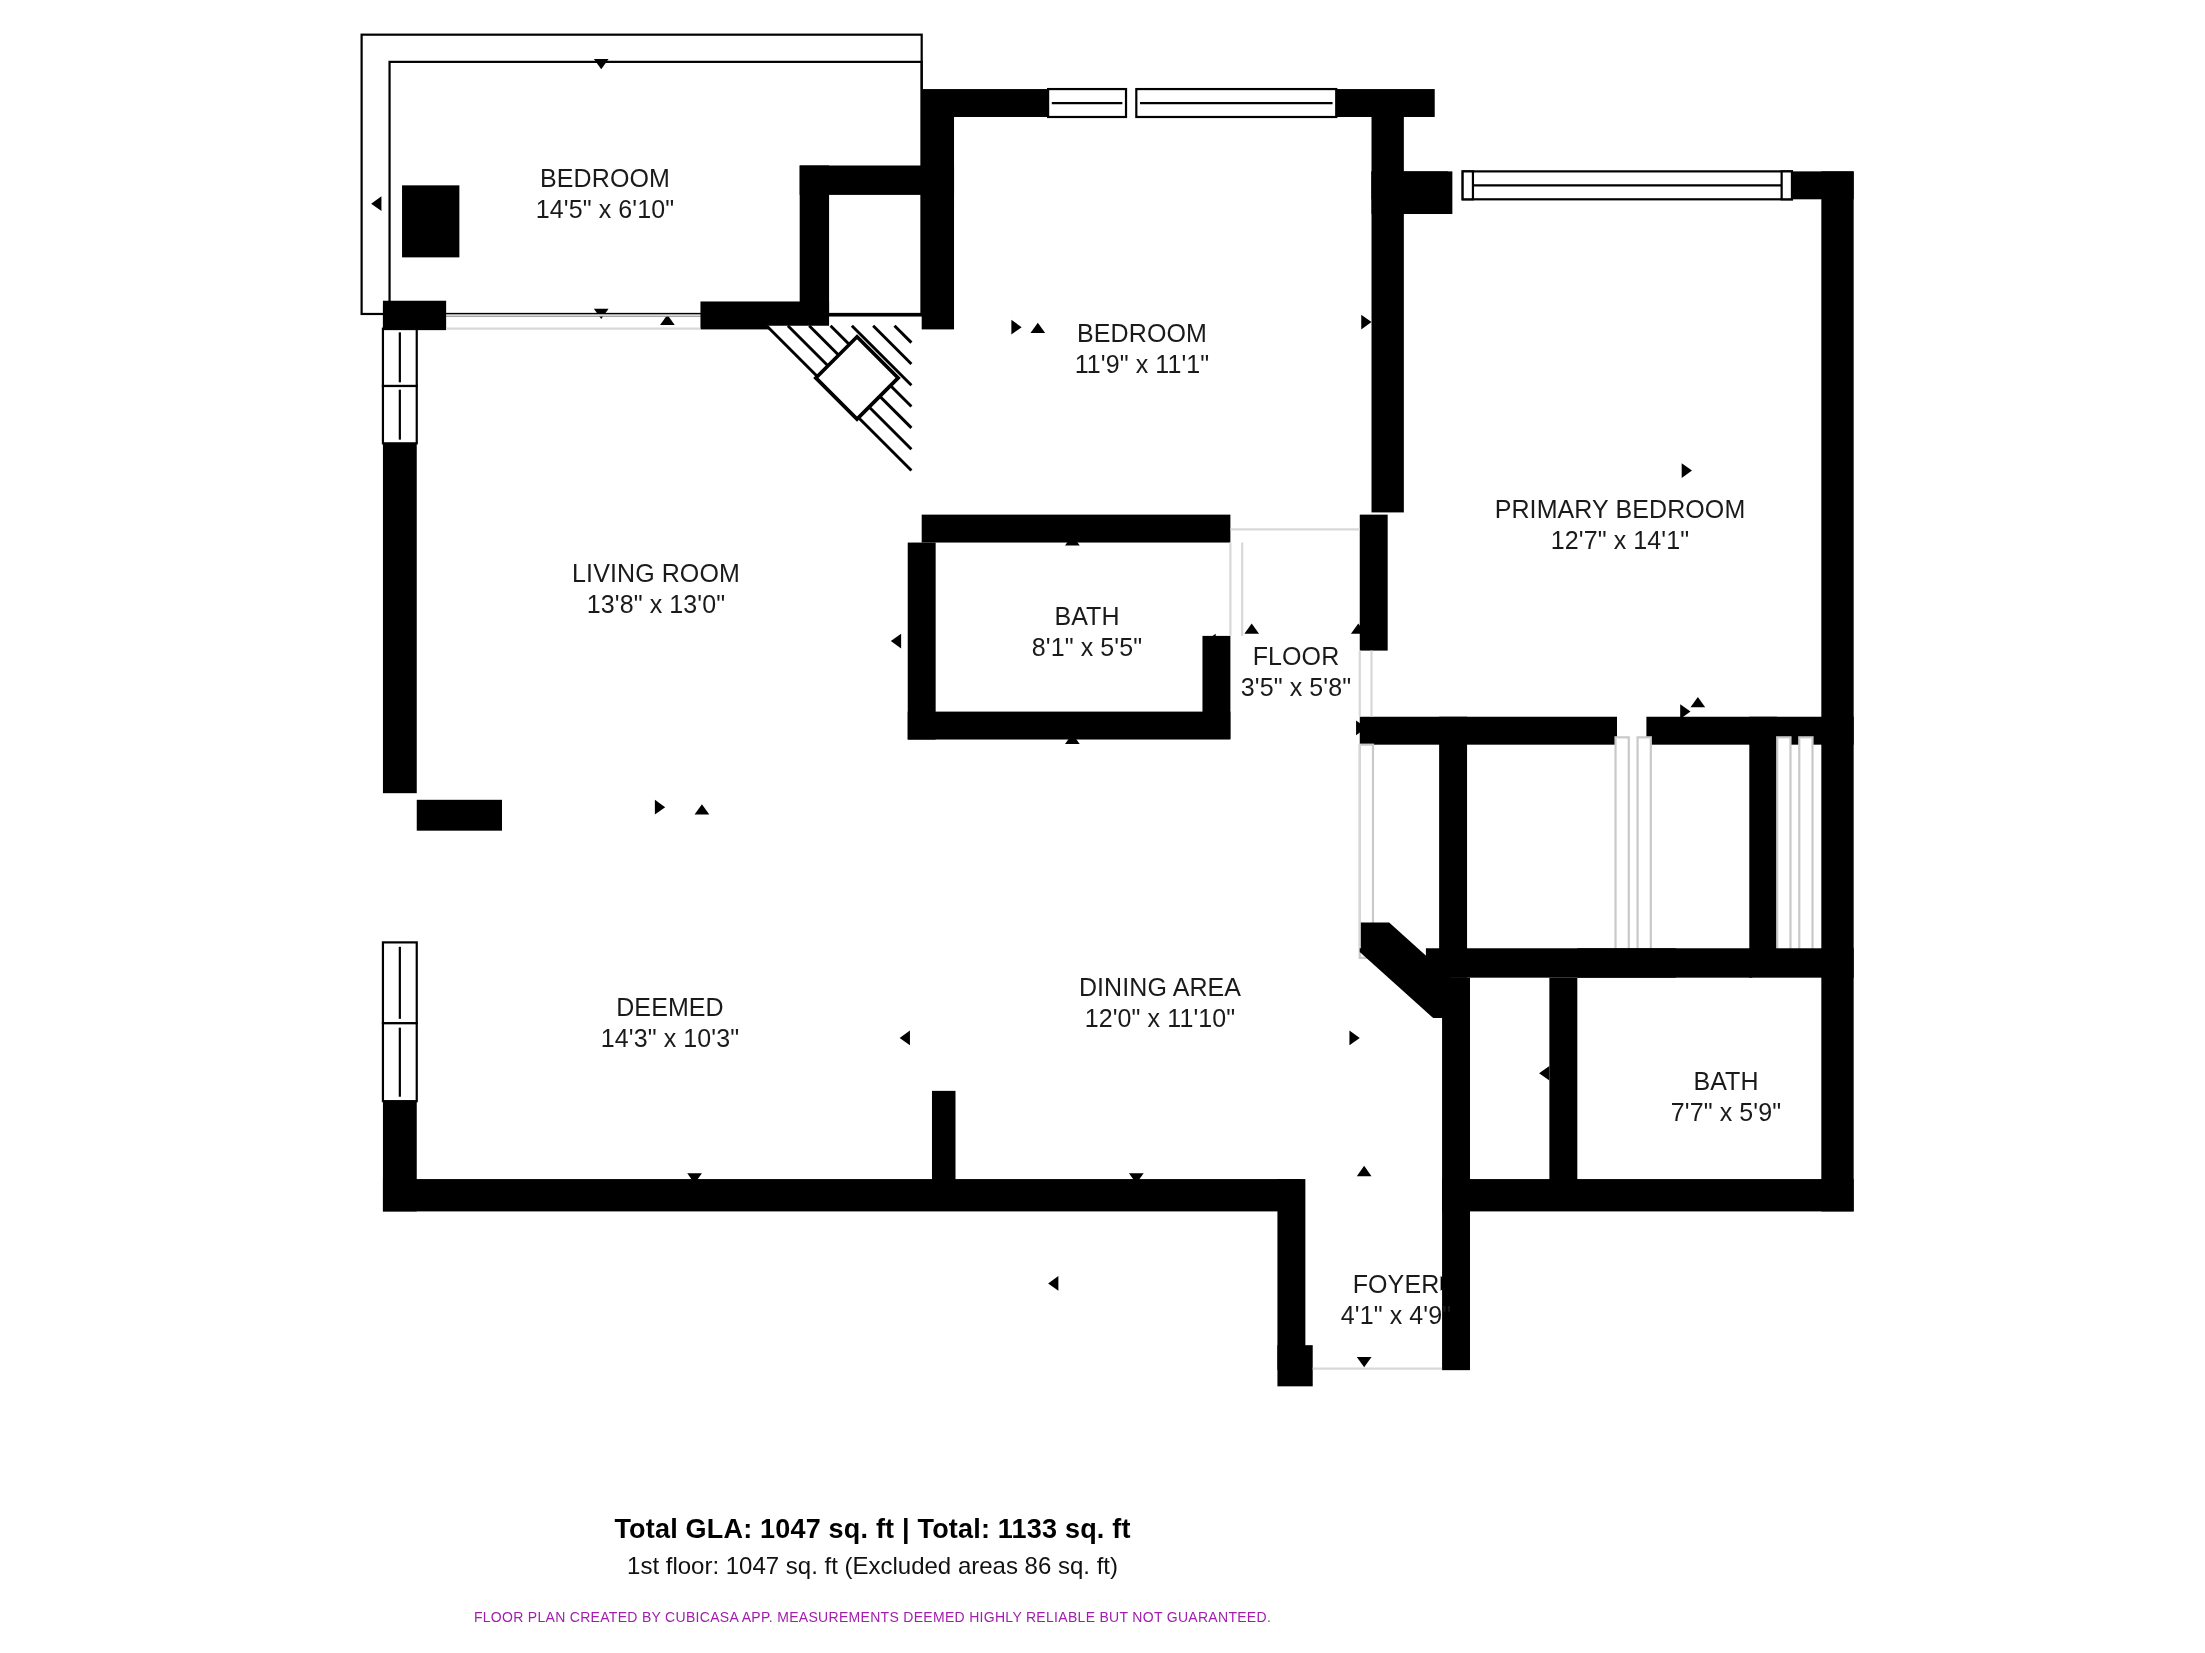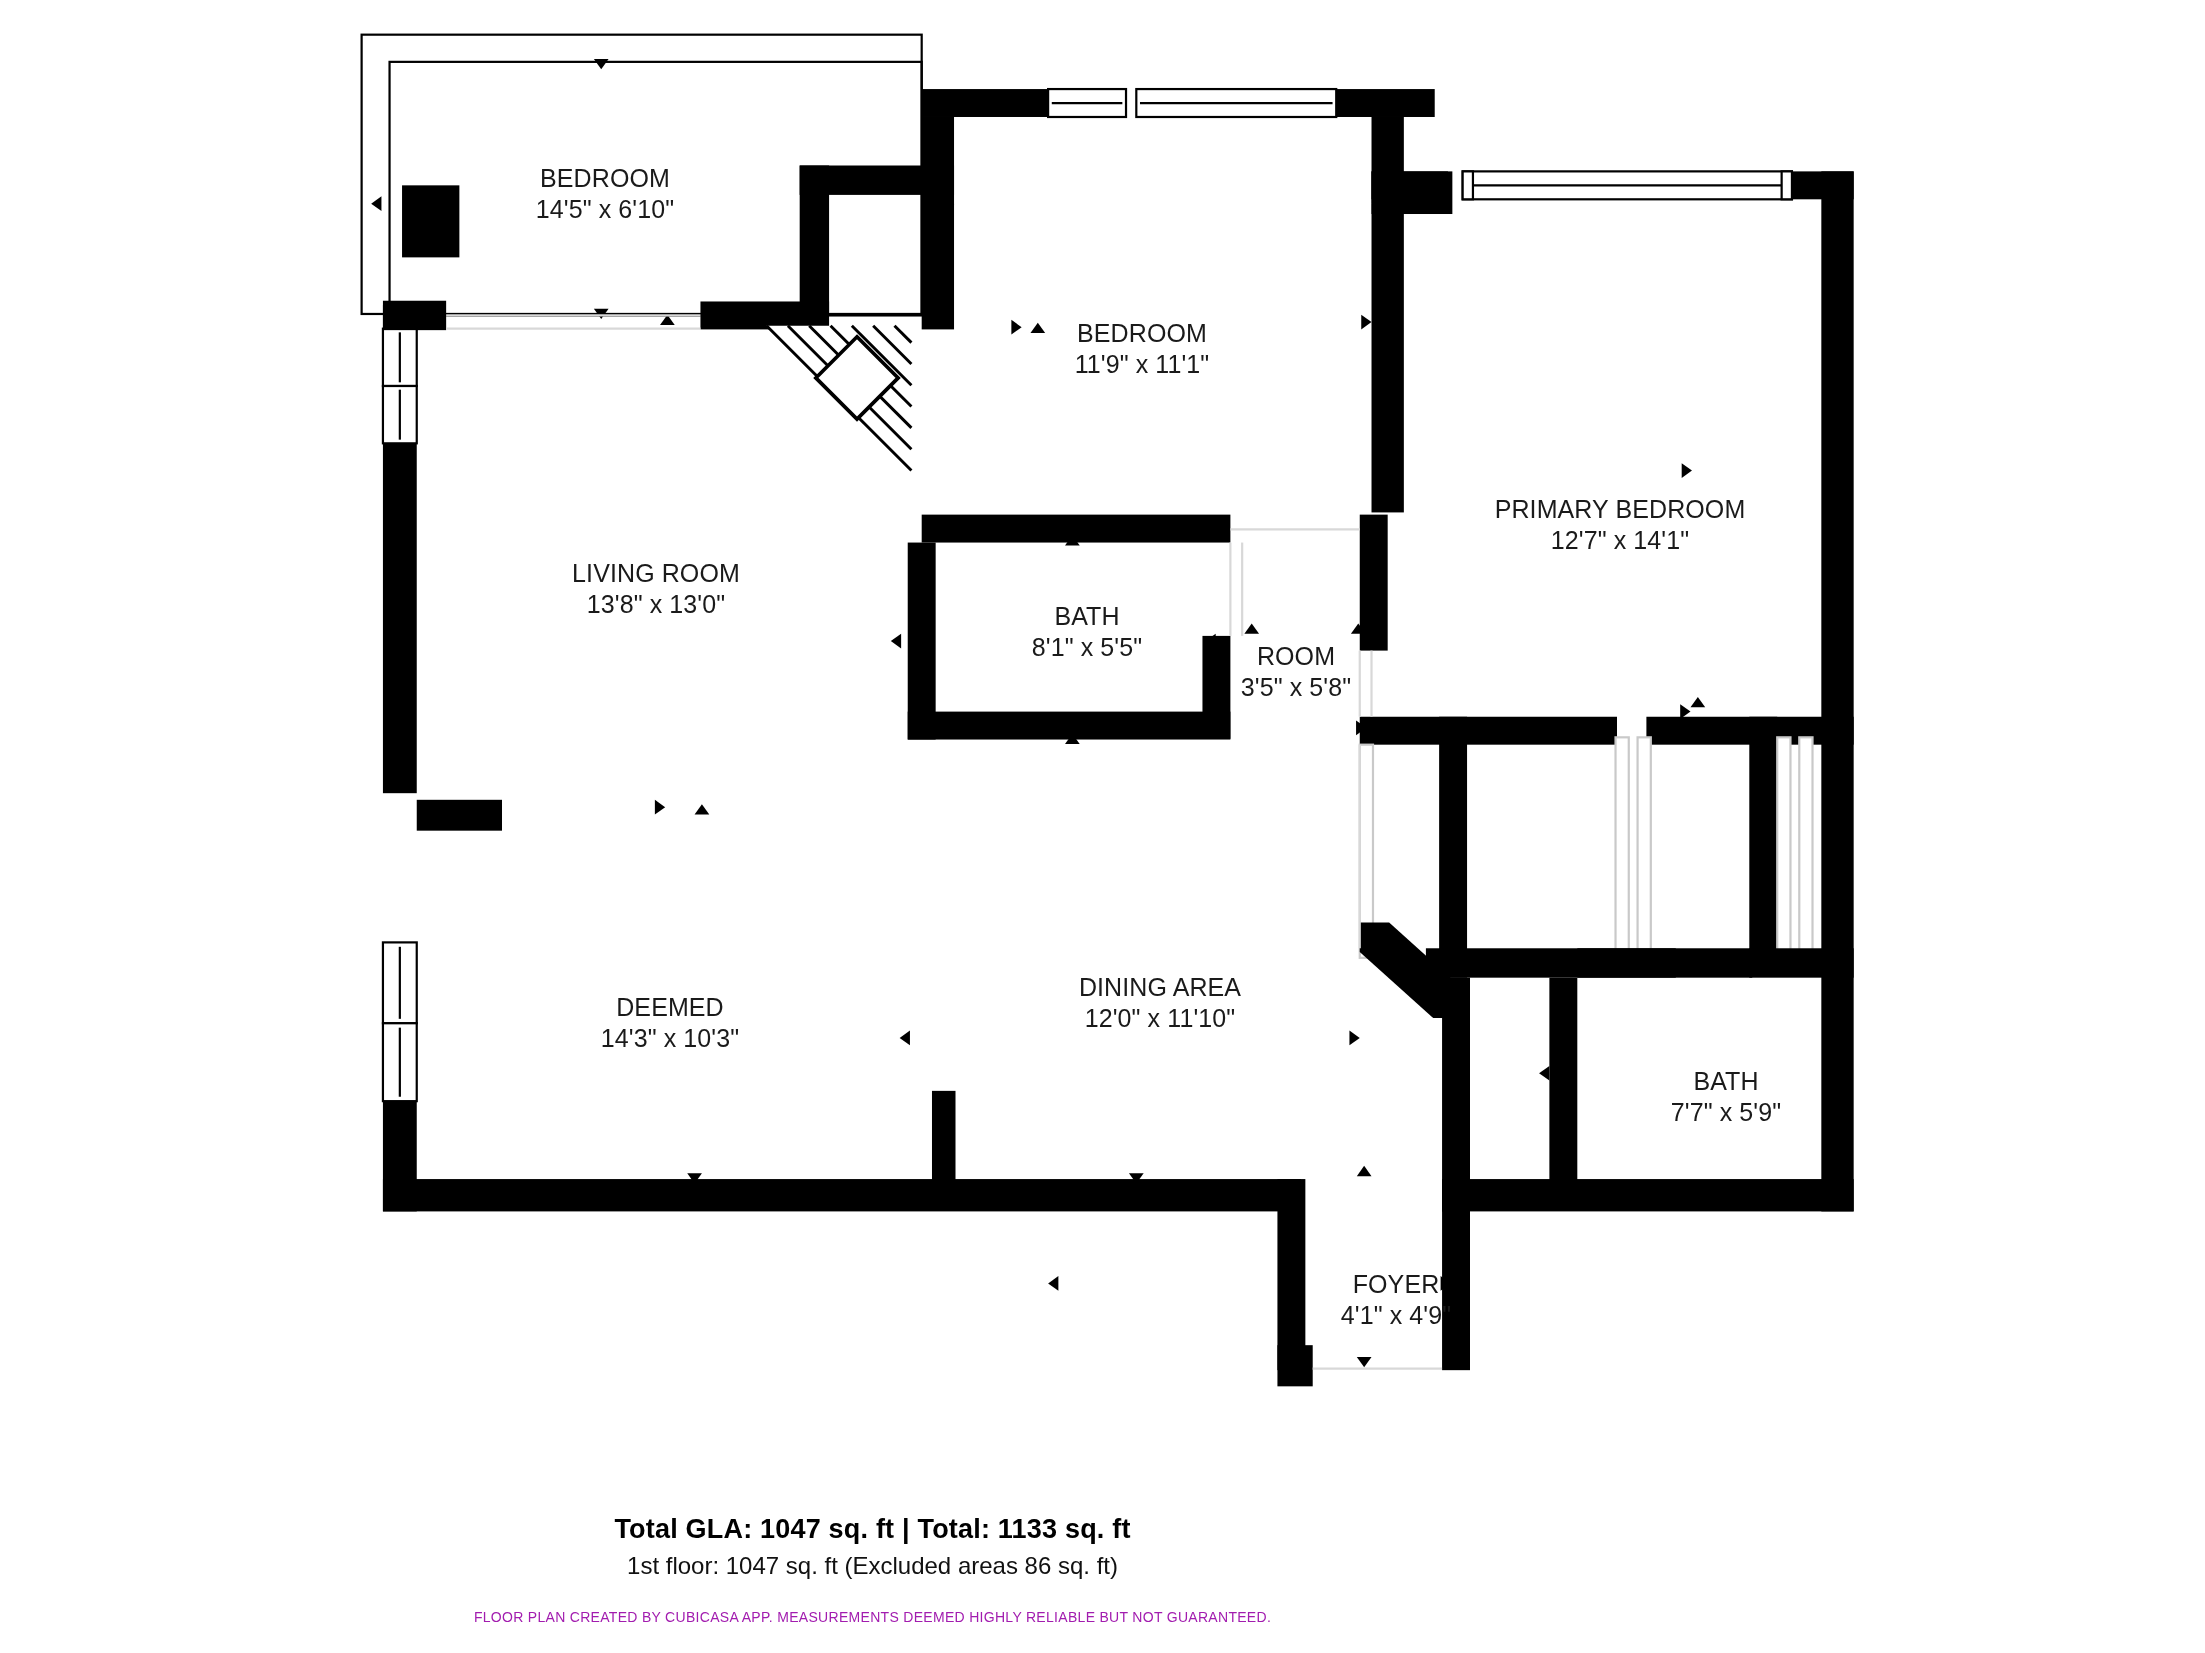--- a/index.html
+++ b/index.html
@@ -298,21 +298,21 @@
     <span class="room-name">LIVING ROOM</span>
     <span class="room-dims">13'8" x 13'0"</span>
   </div>
 
   <div class="room-label" style="left:1087px; top:601px;">
     <span class="room-name">BATH</span>
     <span class="room-dims">8'1" x 5'5"</span>
   </div>
 
   <div class="room-label" style="left:1296px; top:641px;">
-    <span class="room-name">ROOM</span>
+    <span class="room-name">FLOOR</span>
     <span class="room-dims">3'5" x 5'8"</span>
   </div>
 
   <div class="room-label" style="left:670px; top:992px;">
     <span class="room-name">DEEMED</span>
     <span class="room-dims">14'3" x 10'3"</span>
   </div>
 
   <div class="room-label" style="left:1160px; top:972px;">
     <span class="room-name">DINING AREA</span>

